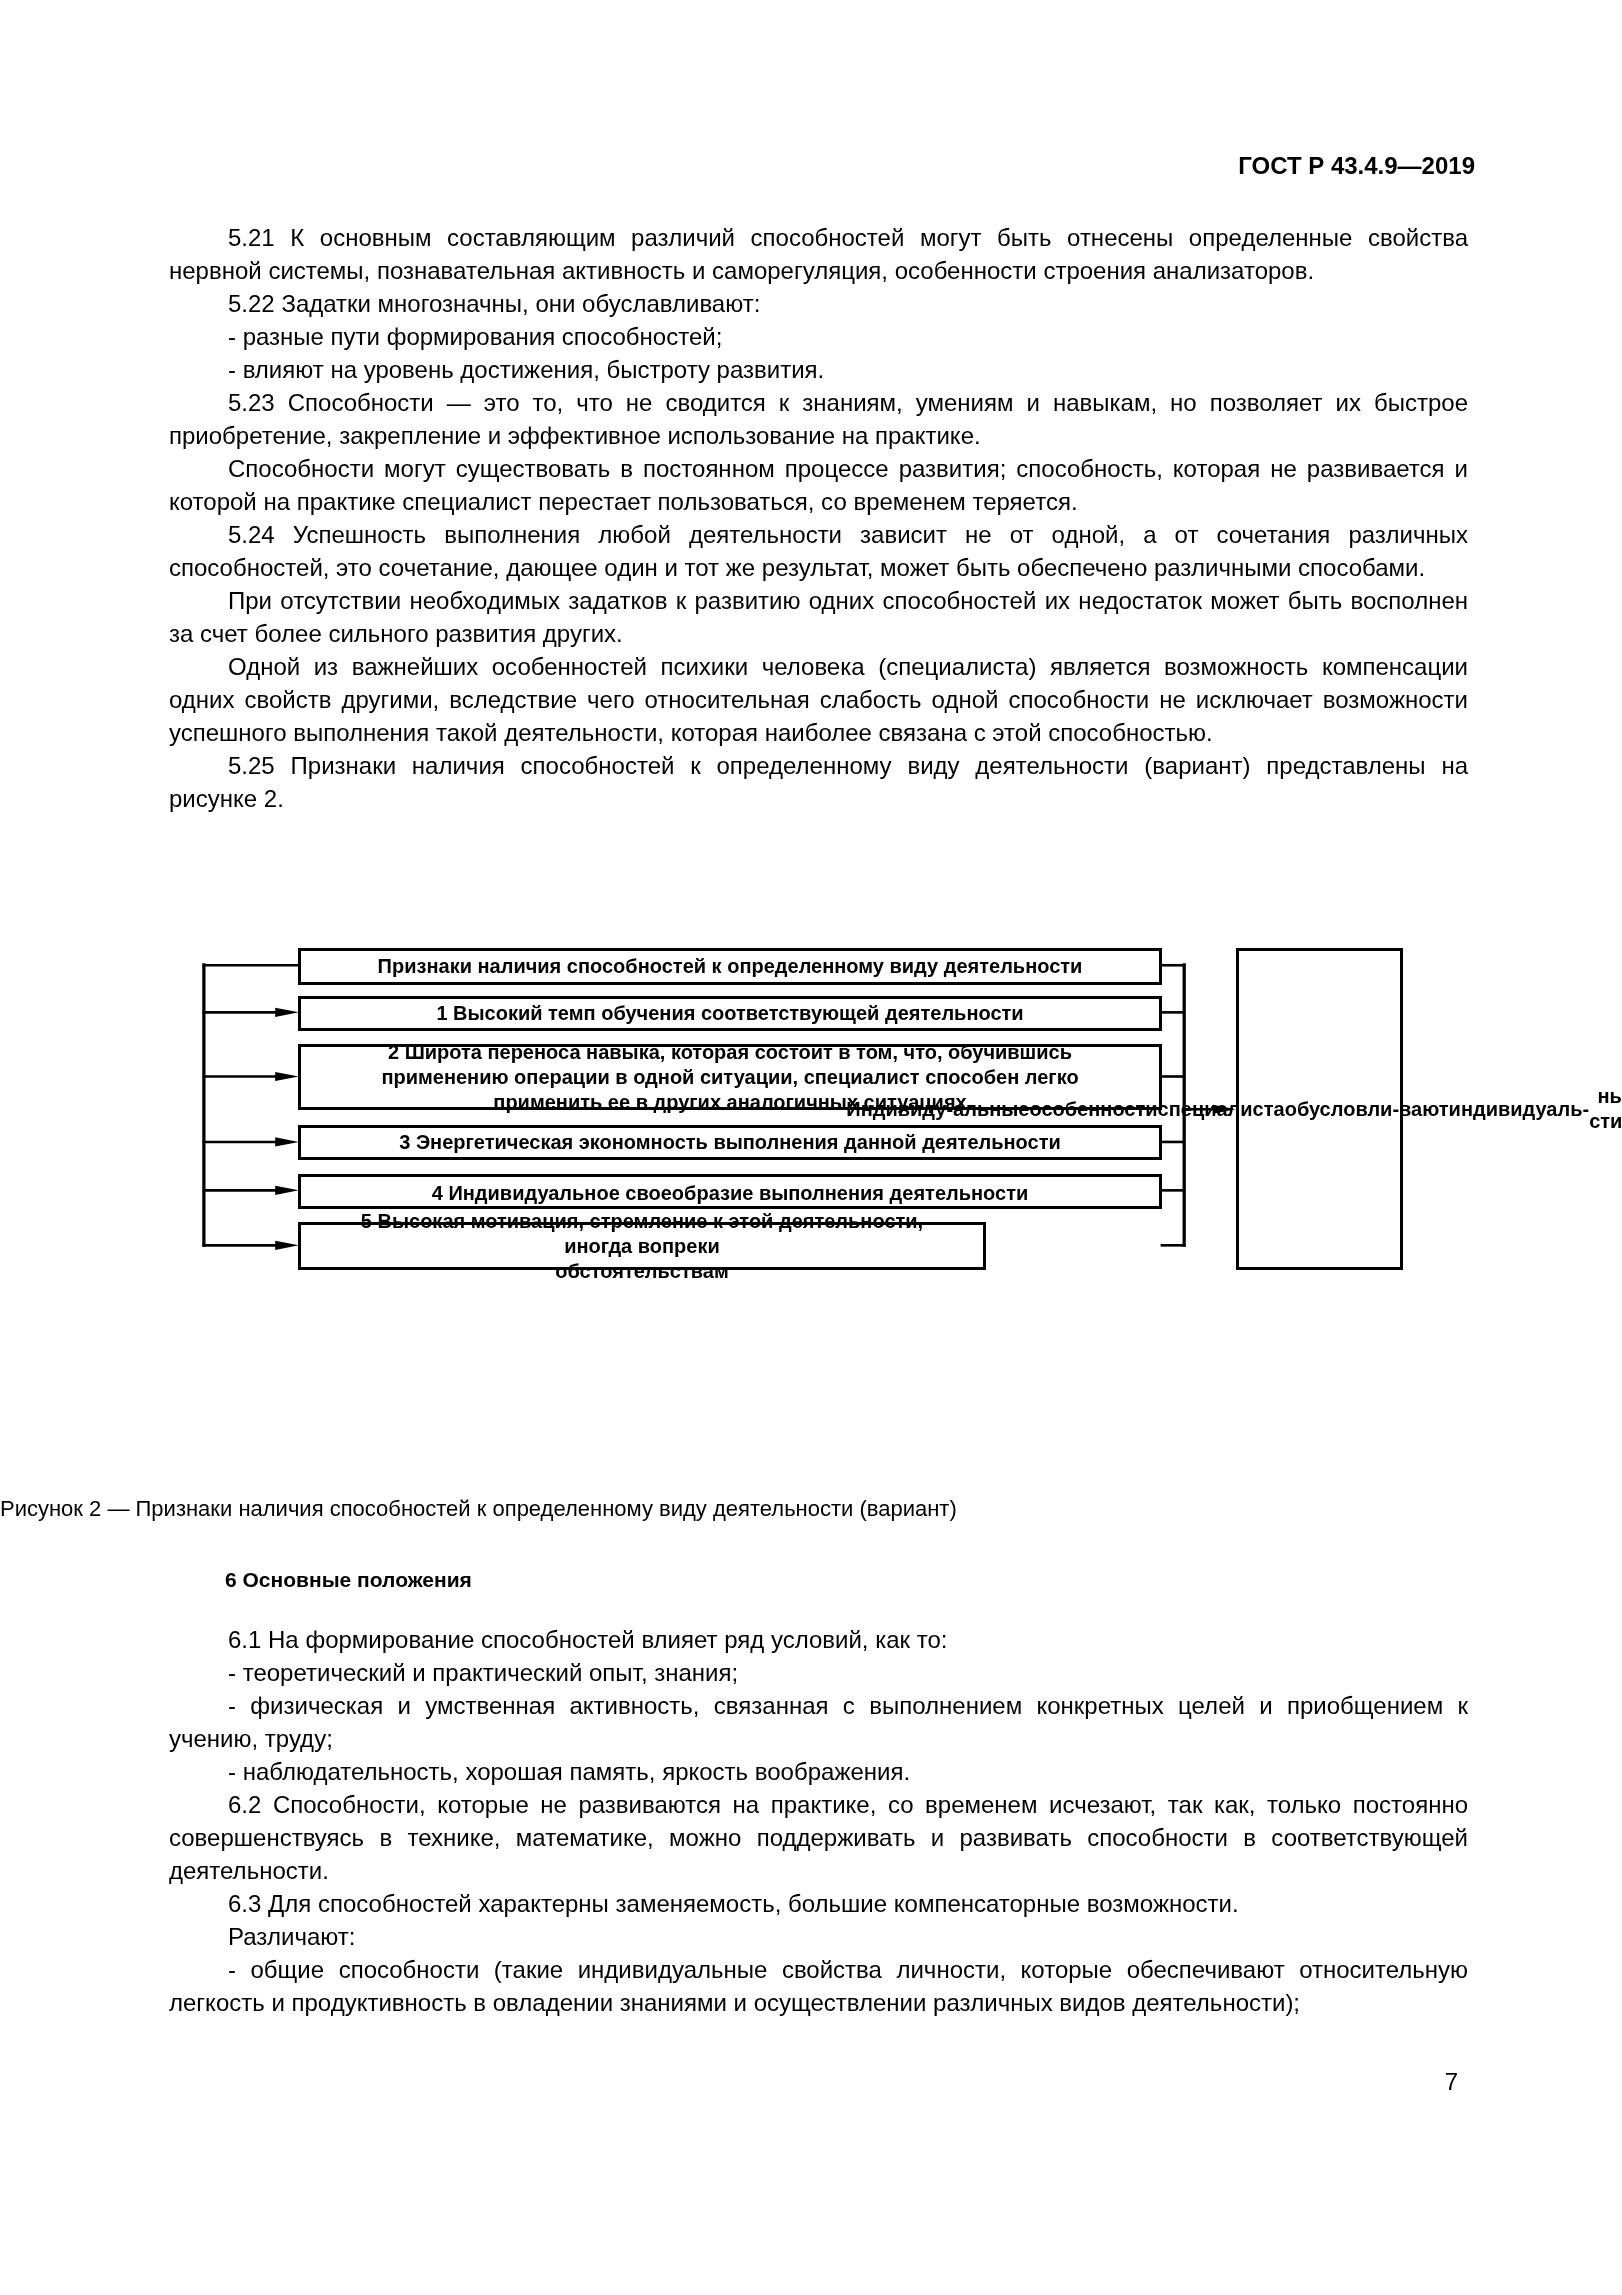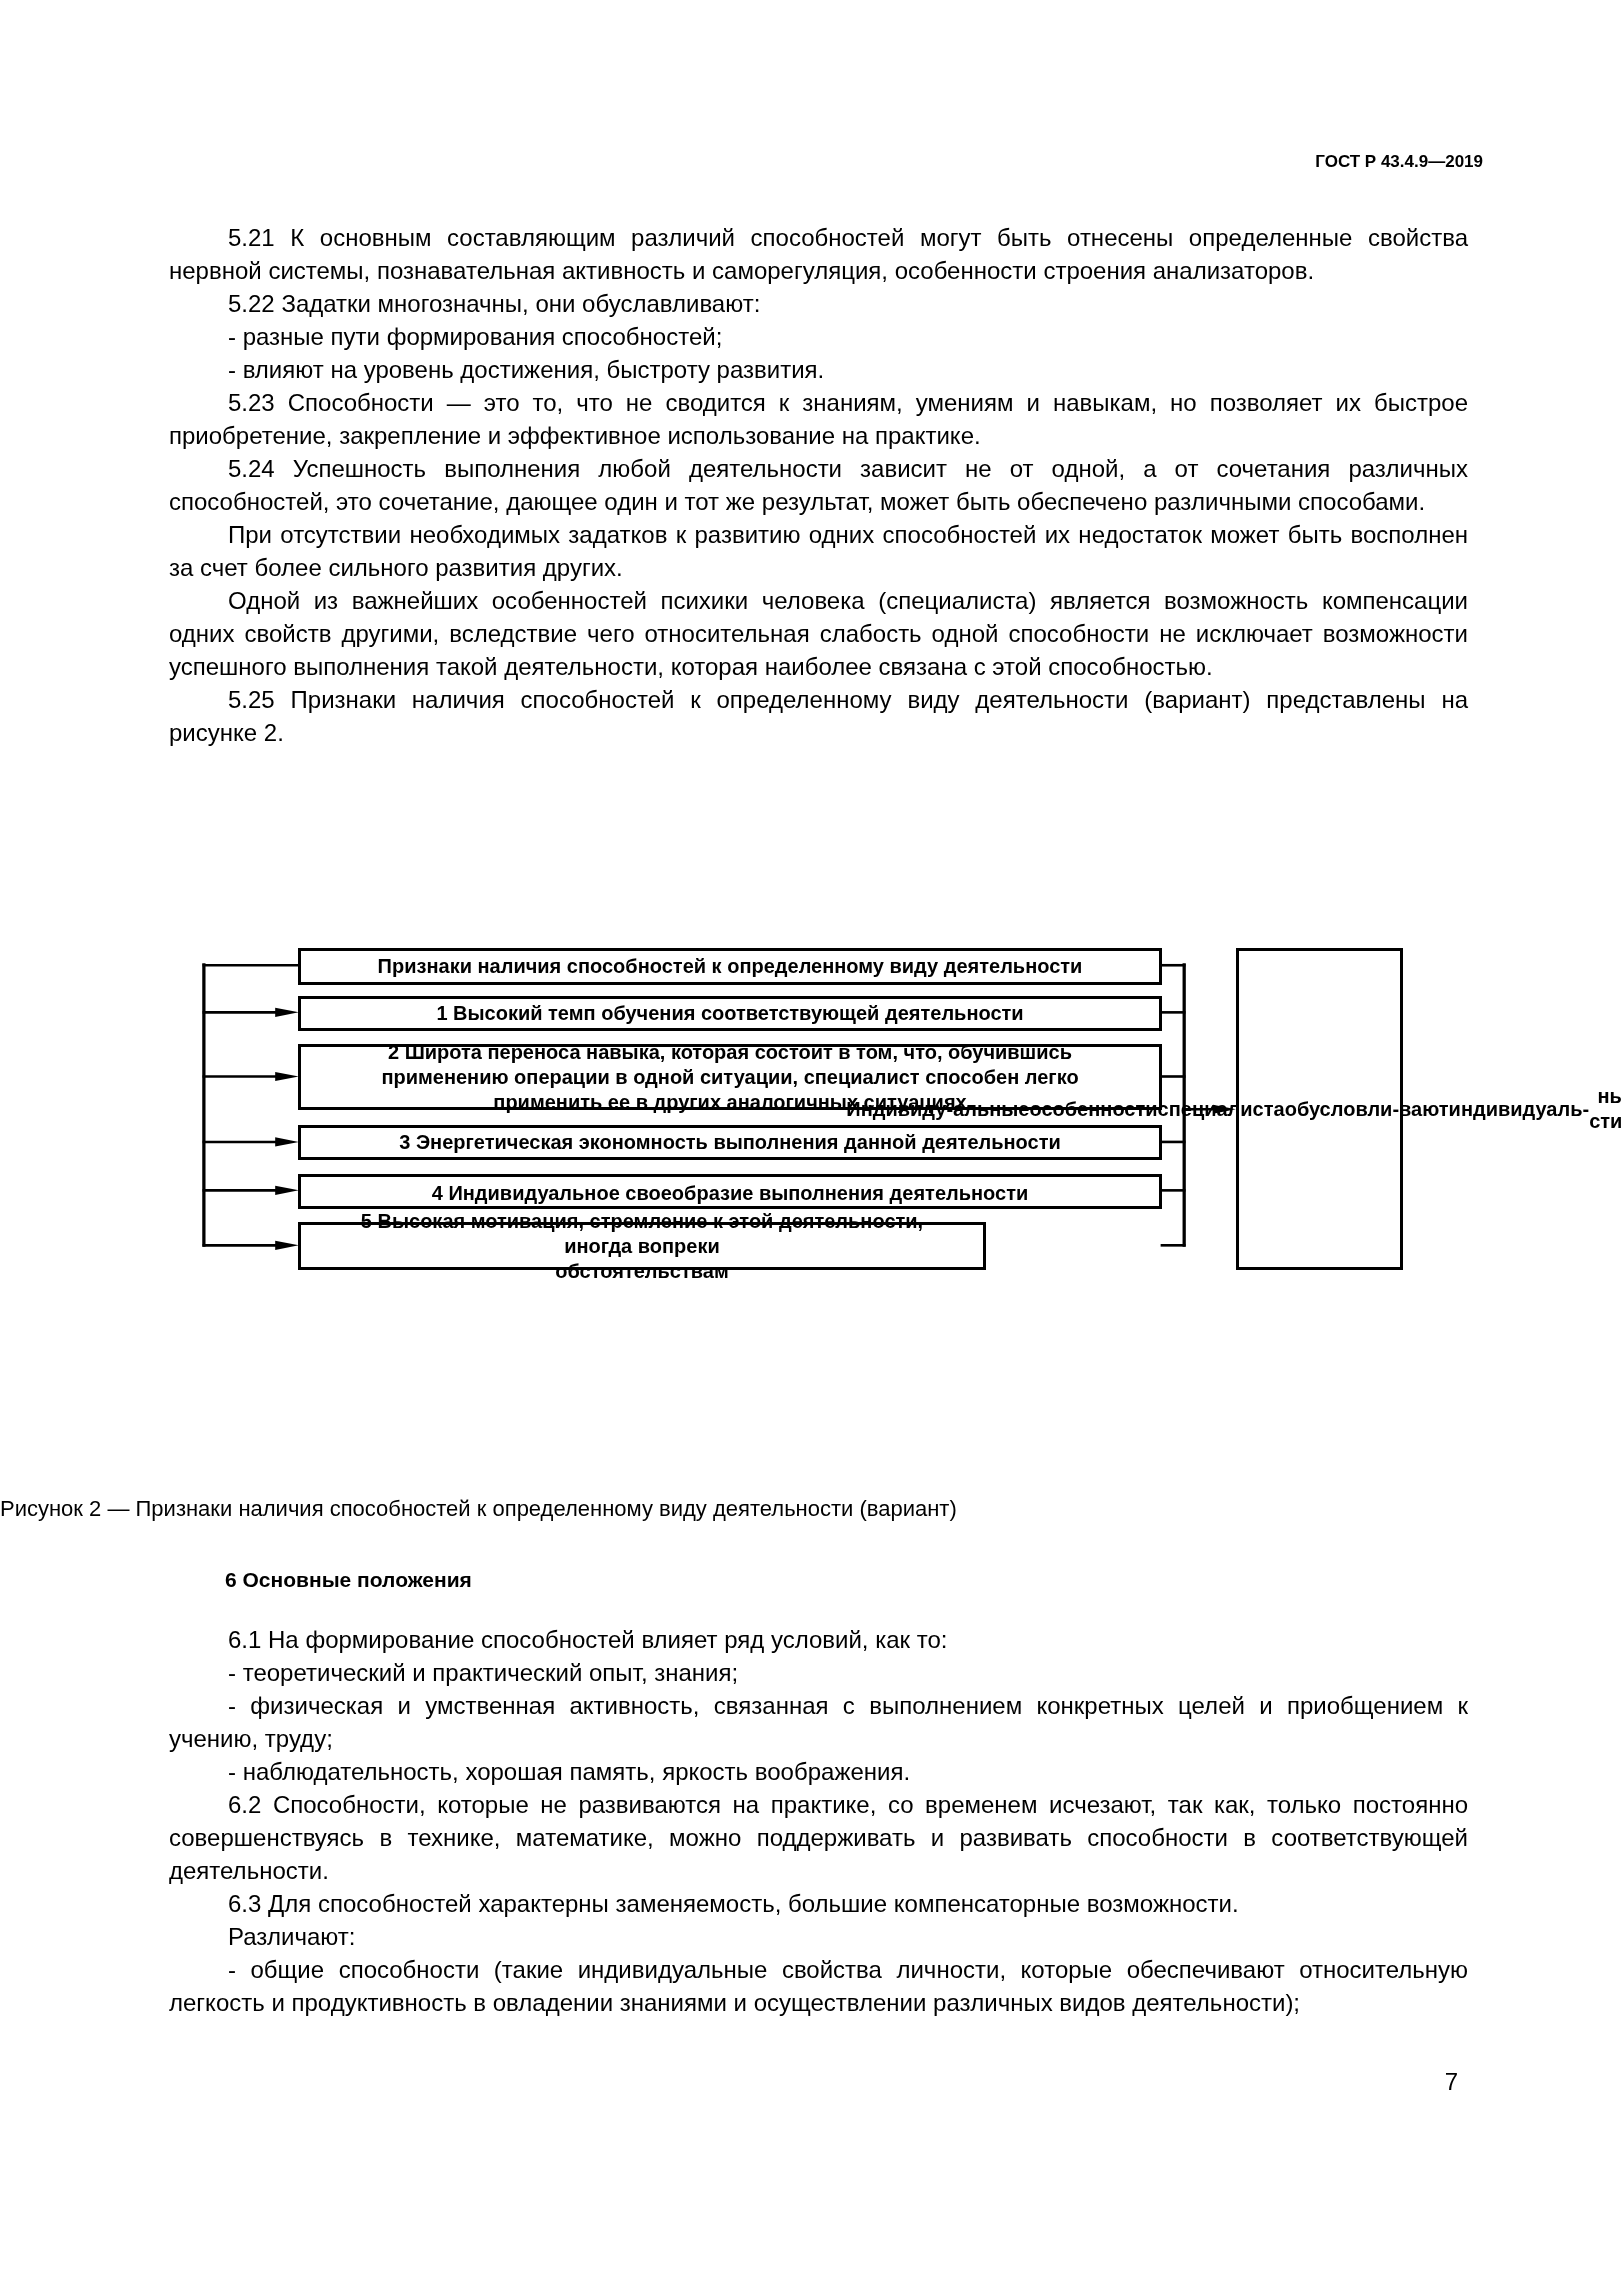--- a/index.html
+++ b/index.html
@@ -1,22 +1,22 @@
 <!DOCTYPE html>
 <html style="font-size:10.5px"><head>
 <meta charset="utf-8">
 <style>
   html, body { margin: 0; padding: 0; background: #ffffff; }
   body {
     width: 1623px; height: 2295px; position: relative; overflow: hidden;
     font-family: "Liberation Sans", sans-serif; color: #000;
   }
   .header {
-    position: absolute; top: 152px; right: 140px;
-    font-weight: bold; font-size: 17px;
+    position: absolute; top: 152px; right: 148px;
+    font-weight: bold; font-size: 24px;
   }
   .body-text {
     position: absolute; left: 169px; width: 1299px;
     font-size: 24px; line-height: 33px;
   }
   .p { margin: 0; text-align: justify; text-indent: 59px; }
   .p.last-left { text-align-last: left; }
   .section-title {
     position: absolute; left: 225px; top: 1568px;
     font-size: 21px; font-weight: bold;
@@ -49,20 +49,21 @@
 <body>
 
 <div class="header">ГОСТ Р 43.4.9—2019</div>
 
 <div class="body-text" style="top:221px;">
   <p class="p">5.21 К основным составляющим различий способностей могут быть отнесены определенные свойства нервной системы, познавательная активность и саморегуляция, особенности строения анализаторов.</p>
   <p class="p last-left">5.22 Задатки многозначны, они обуславливают:</p>
   <p class="p last-left">- разные пути формирования способностей;</p>
   <p class="p last-left">- влияют на уровень достижения, быстроту развития.</p>
   <p class="p">5.23 Способности — это то, что не сводится к знаниям, умениям и навыкам, но позволяет их быстрое приобретение, закрепление и эффективное использование на практике.</p>
+  <p class="p">Способности могут существовать в постоянном процессе развития; способность, которая не развивается и которой на практике специалист перестает пользоваться, со временем теряется.</p>
   <p class="p">5.24 Успешность выполнения любой деятельности зависит не от одной, а от сочетания различных способностей, это сочетание, дающее один и тот же результат, может быть обеспечено различными способами.</p>
   <p class="p">При отсутствии необходимых задатков к развитию одних способностей их недостаток может быть восполнен за счет более сильного развития других.</p>
   <p class="p">Одной из важнейших особенностей психики человека (специалиста) является возможность компенсации одних свойств другими, вследствие чего относительная слабость одной способности не исключает возможности успешного выполнения такой деятельности, которая наиболее связана с этой способностью.</p>
   <p class="p">5.25 Признаки наличия способностей к определенному виду деятельности (вариант) представлены на рисунке 2.</p>
 </div>
 
 <div class="diagram">
   <svg width="1623" height="2295" style="position:absolute;left:0;top:0;" viewBox="0 0 2479 3507">
     <g stroke="#000" fill="none">
 

